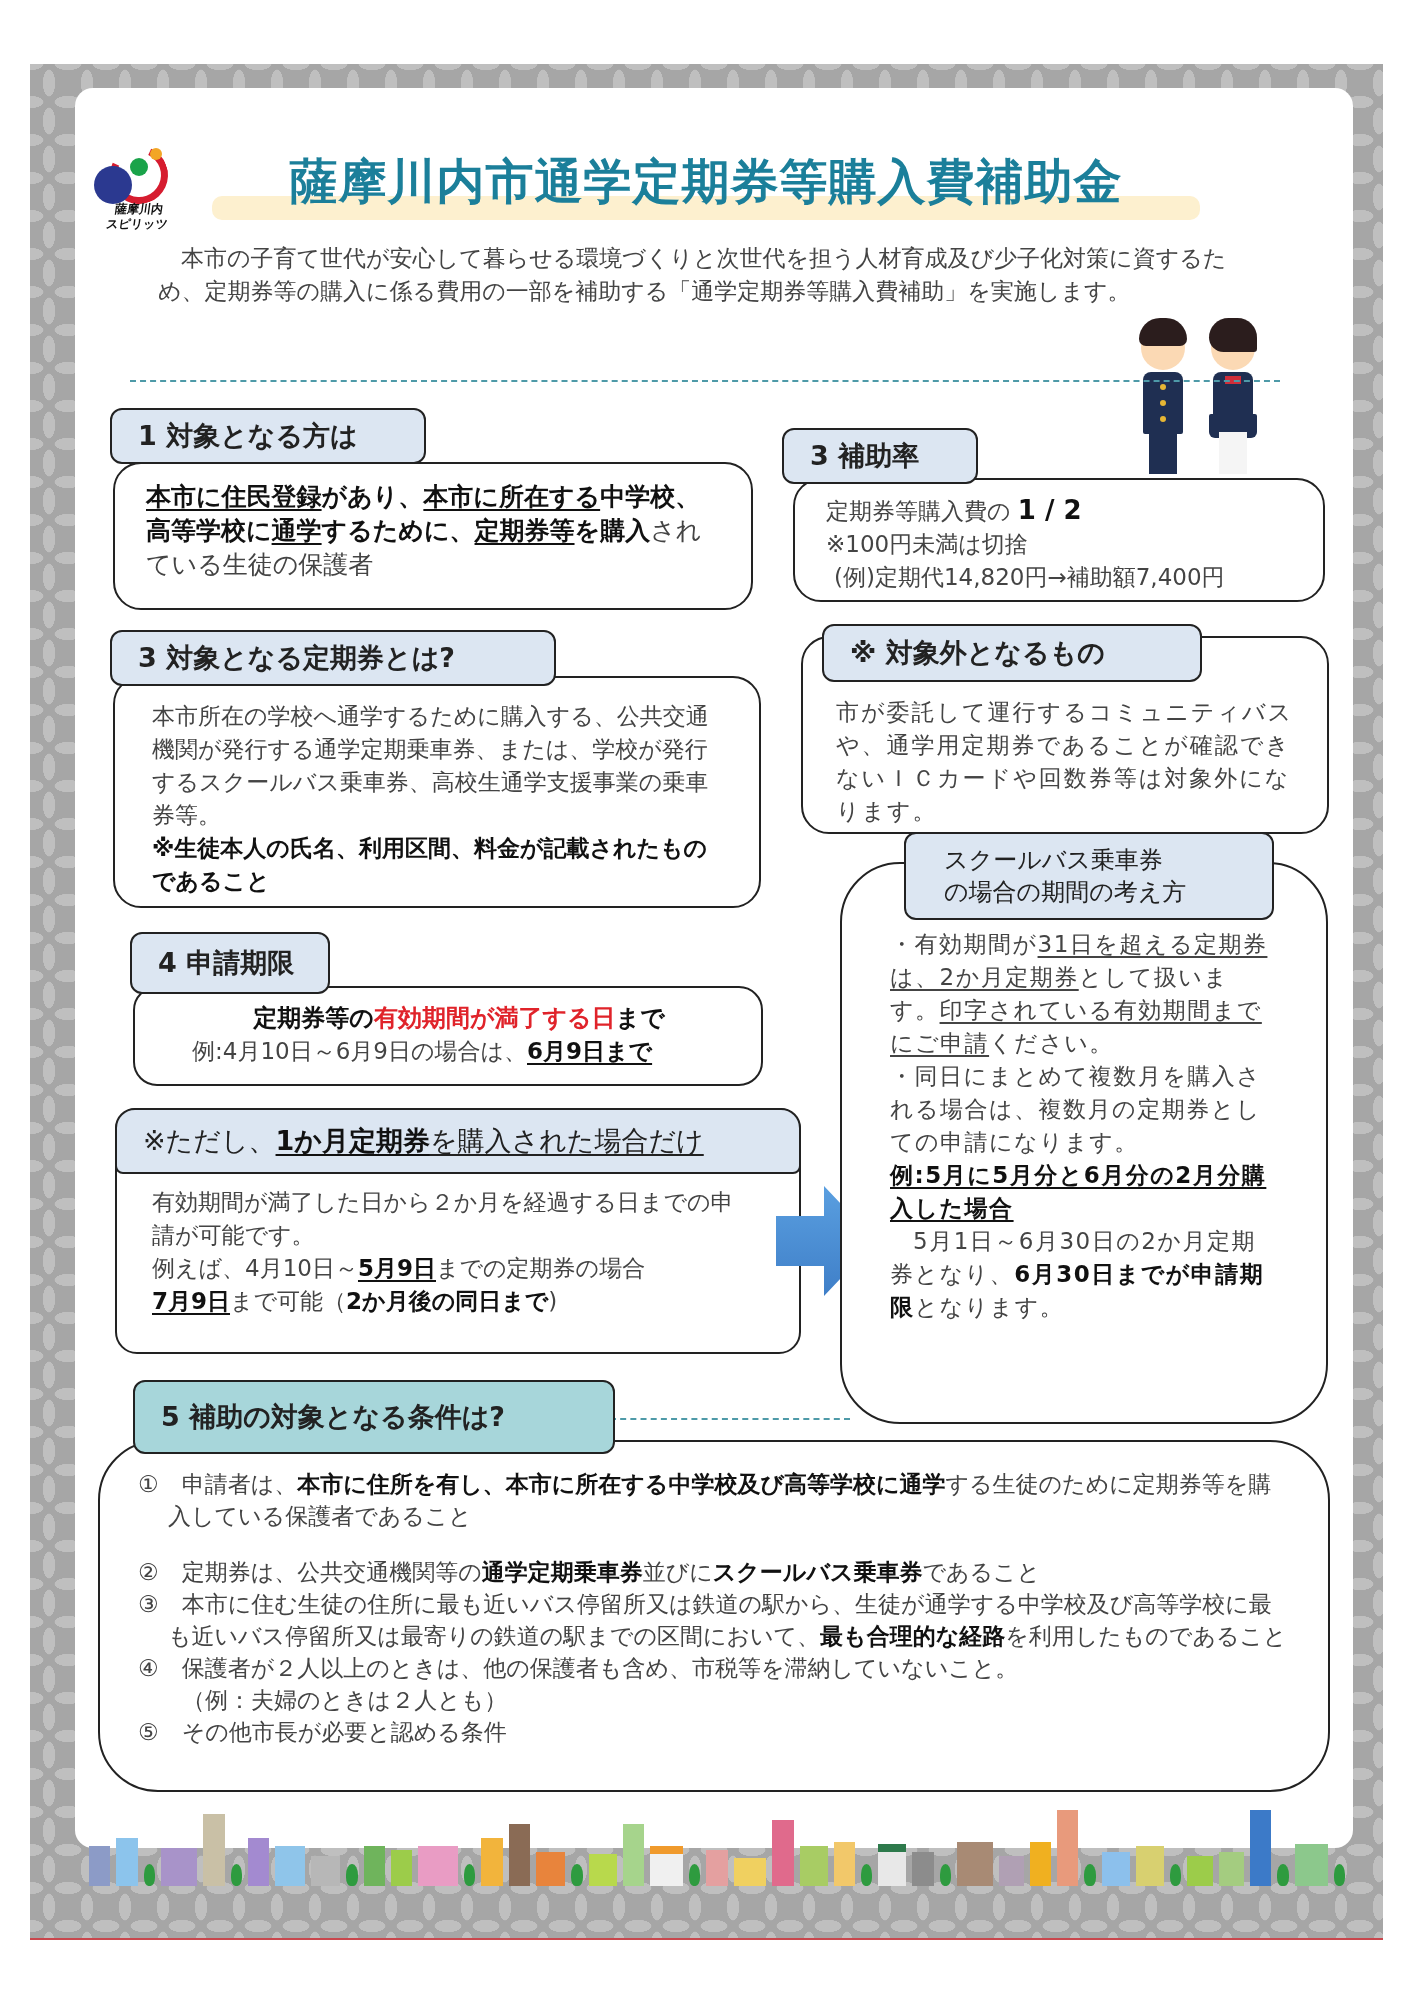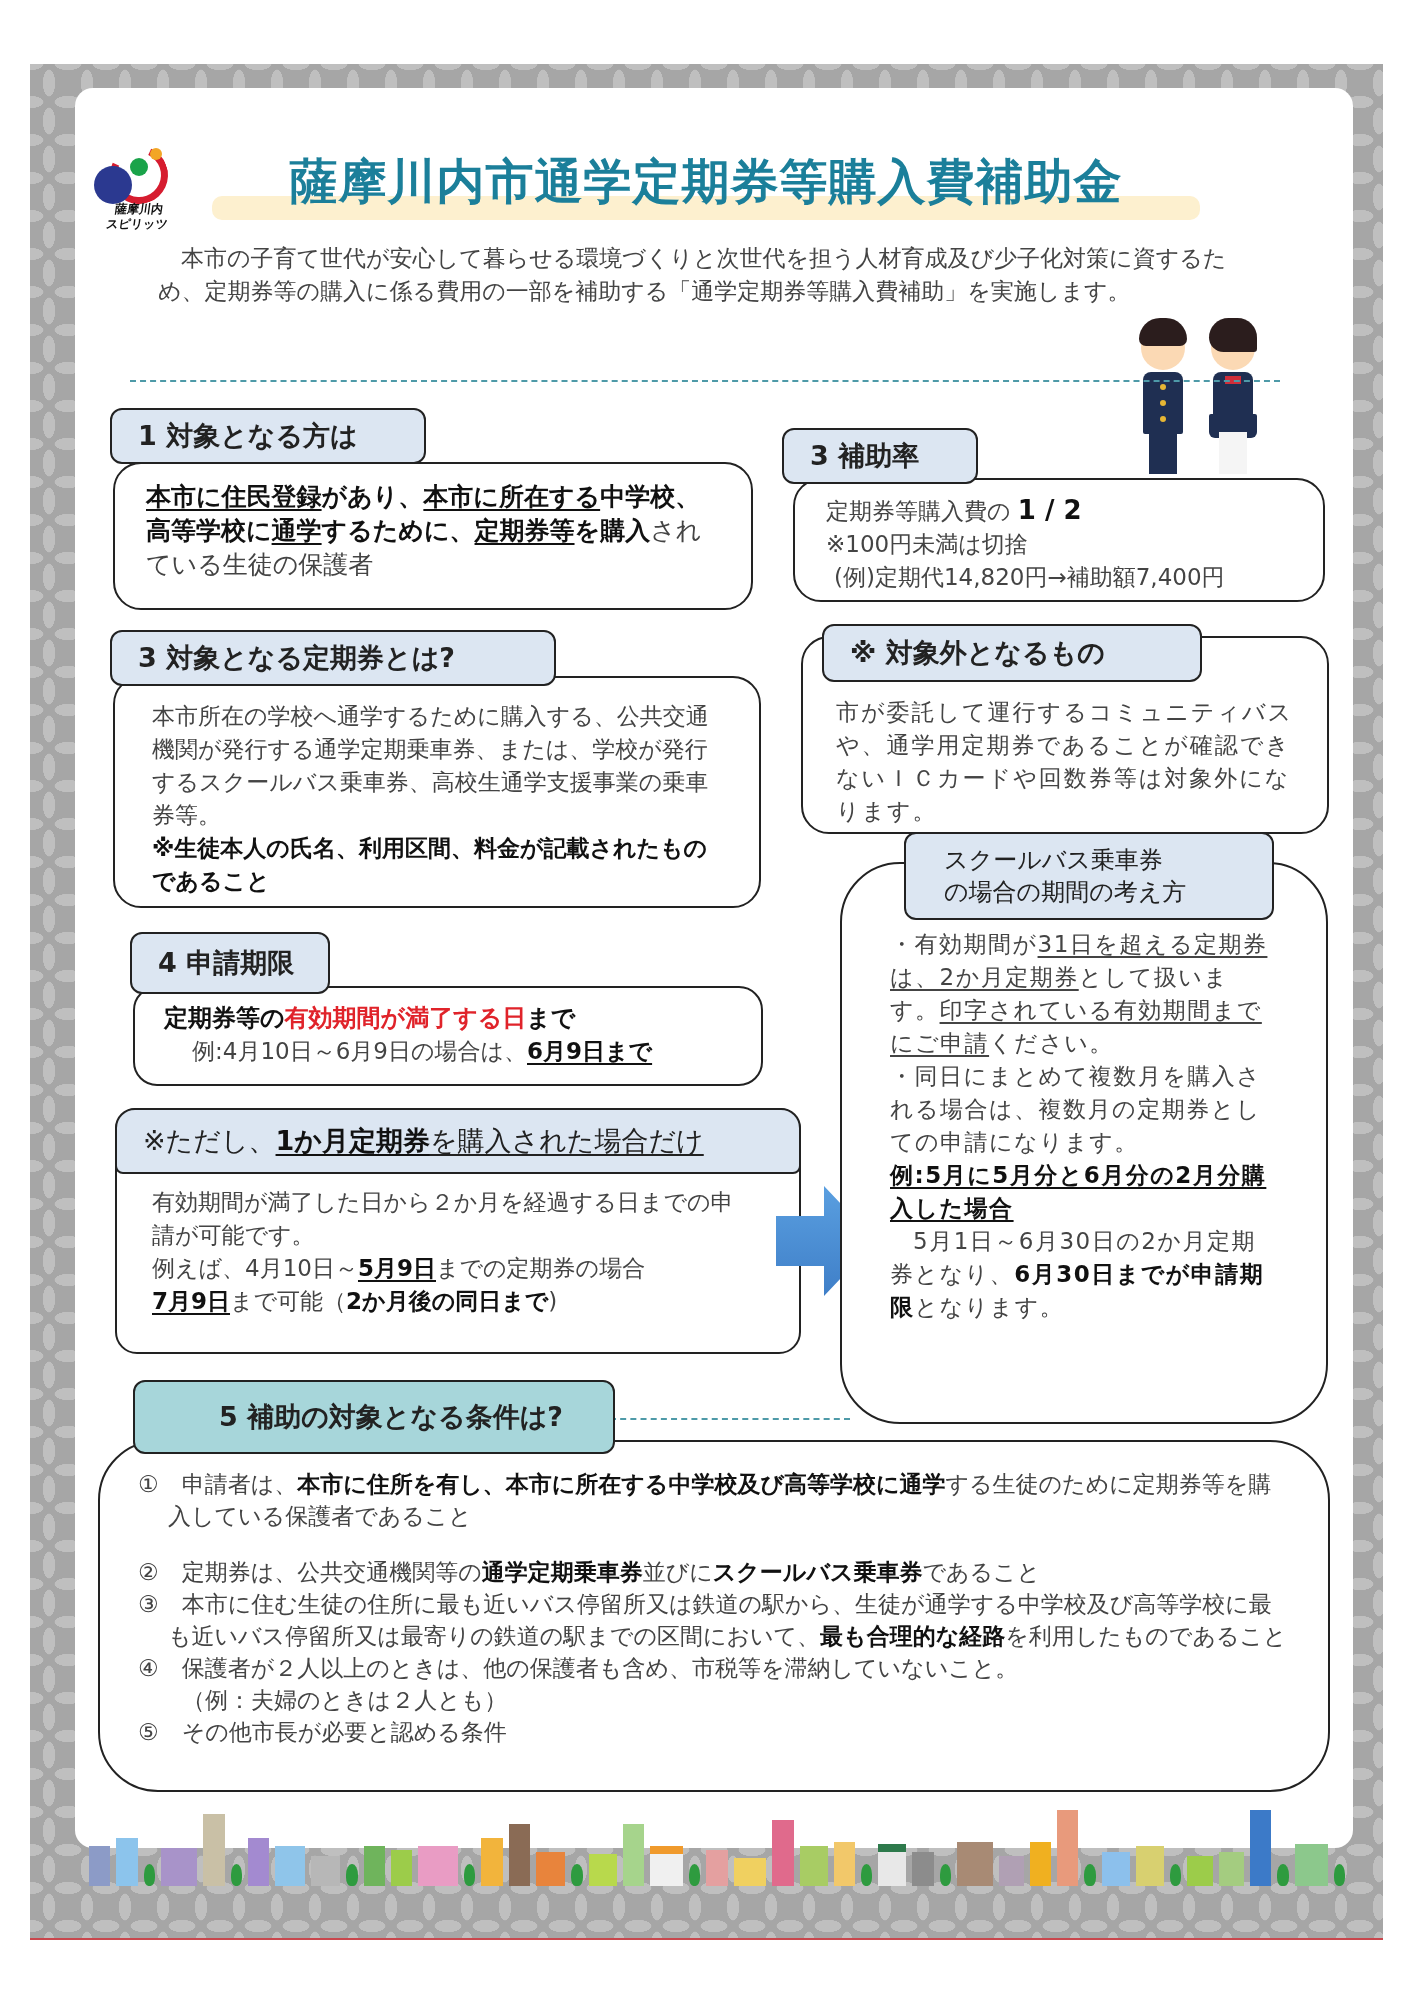--- a/index.html
+++ b/index.html
@@ -140,21 +140,21 @@
 <div class="tab" style="left:822px; top:624px; width:380px; height:58px;">
     <span>※ 対象外となるもの</span>
   </div>
 <div class="txt" style="left:836px; top:696px; width:460px; letter-spacing:2px;">市が委託して運行するコミュニティバスや、通学用定期券であることが確認できないＩＣカードや回数券等は対象外になります。</div>
 
 <div class="box" style="left:133px; top:986px; width:630px; height:100px; border-radius:24px;"></div>
 <div class="tab" style="left:130px; top:932px; width:200px; height:62px;">
     <span>4 申請期限</span>
   </div>
 <div class="txt" style="left:164px; top:1002px; width:590px;">
-  <div class="b" style="font-size:24px;"><span>定期券等の</span><span class="red">有効期間が満了する日</span><span>まで</span></div>
+  <div class="b" style="font-size:24px;text-align:center;"><span>定期券等の</span><span class="red">有効期間が満了する日</span><span>まで</span></div>
   <div style="padding-left:28px;"><span>例:4月10日～6月9日の場合は、</span><span class="b u">6月9日まで</span></div>
 </div>
 
 <div class="box" style="left:115px; top:1108px; width:686px; height:246px; border-radius:22px;"></div>
 <div class="tab" style="left:115px; top:1108px; width:686px; height:66px; border-radius:20px 20px 8px 8px; font-weight:normal; padding-left:26px;">
   <span>※ただし、</span>
     <span class="b u">1か月定期券</span>
     <span class="u">を購入された場合だけ</span>
 </div>
 <div class="txt" style="left:152px; top:1186px; width:600px;">
@@ -178,21 +178,21 @@
 の場合の期間の考え方</span></div>
 <div class="txt" style="left:890px; top:928px; width:380px; letter-spacing:1.5px;">
   <div><span>・有効期間が</span><span class="u">31日を超える定期券は、2か月定期券</span><span>として扱います。</span><span class="u">印字されている有効期間までにご申請</span><span>ください。</span></div>
   <div>・同日にまとめて複数月を購入される場合は、複数月の定期券としての申請になります。</div>
   <div class="b u">例:5月に5月分と6月分の2月分購入した場合</div>
   <div style="text-indent:1em;"><span>5月1日～6月30日の2か月定期券となり、</span><span class="b">6月30日までが申請期限</span><span>となります。</span></div>
 </div>
 
 <div class="dotline" style="left:610px; top:1418px; width:240px;"></div>
 <div class="box" style="left:98px; top:1440px; width:1232px; height:352px; border-radius:60px;"></div>
-<div class="tab teal" style="left:133px; top:1380px; width:482px; height:74px; padding-left:34px;justify-content:center;">
+<div class="tab teal" style="left:133px; top:1380px; width:482px; height:74px; padding-left:26px;">
     <span>5 補助の対象となる条件は?</span>
   </div>
 <ol style="position:absolute; left:138px; top:1468px; width:1150px; list-style:none; font-size:23px; line-height:32px; color:#444;">
   <li style="padding-left:30px; text-indent:-30px;"><span>①</span>　<span>申請者は、</span><span class="b">本市に住所を有し、本市に所在する中学校及び高等学校に通学</span><span>する生徒のために定期券等を購入している保護者であること</span></li>
   <li style="padding-left:30px; text-indent:-30px;margin-top:24px;"><span>②</span>　<span>定期券は、公共交通機関等の</span><span class="b">通学定期乗車券</span><span>並びに</span><span class="b">スクールバス乗車券</span><span>であること</span></li>
   <li style="padding-left:30px; text-indent:-30px;"><span>③</span>　<span>本市に住む生徒の住所に最も近いバス停留所又は鉄道の駅から、生徒が通学する中学校及び高等学校に最も近いバス停留所又は最寄りの鉄道の駅までの区間において、</span><span class="b">最も合理的な経路</span><span>を利用したものであること</span></li>
   <li style="padding-left:30px; text-indent:-30px;"><span>④</span>　<span>保護者が２人以上のときは、他の保護者も含め、市税等を滞納していないこと。</span><br><span style="padding-left:14px;">（例：夫婦のときは２人とも）</span></li>
   <li style="padding-left:30px; text-indent:-30px;"><span>⑤</span>　<span>その他市長が必要と認める条件</span></li>
 </ol>
 

